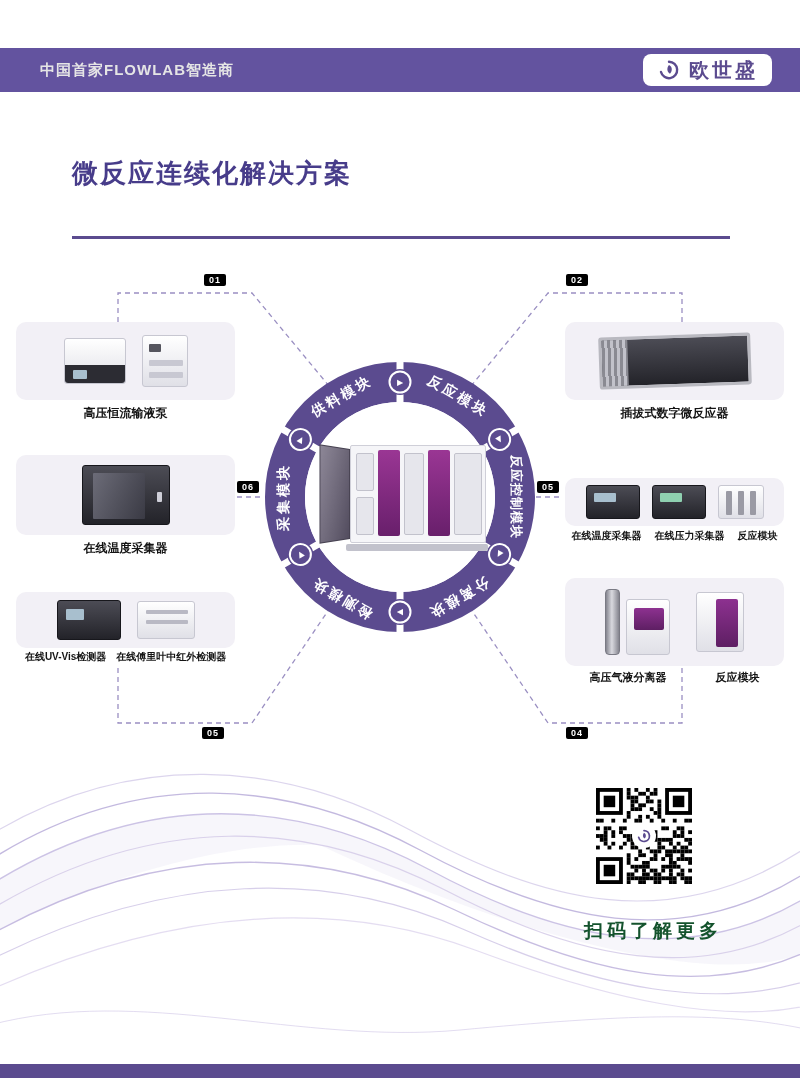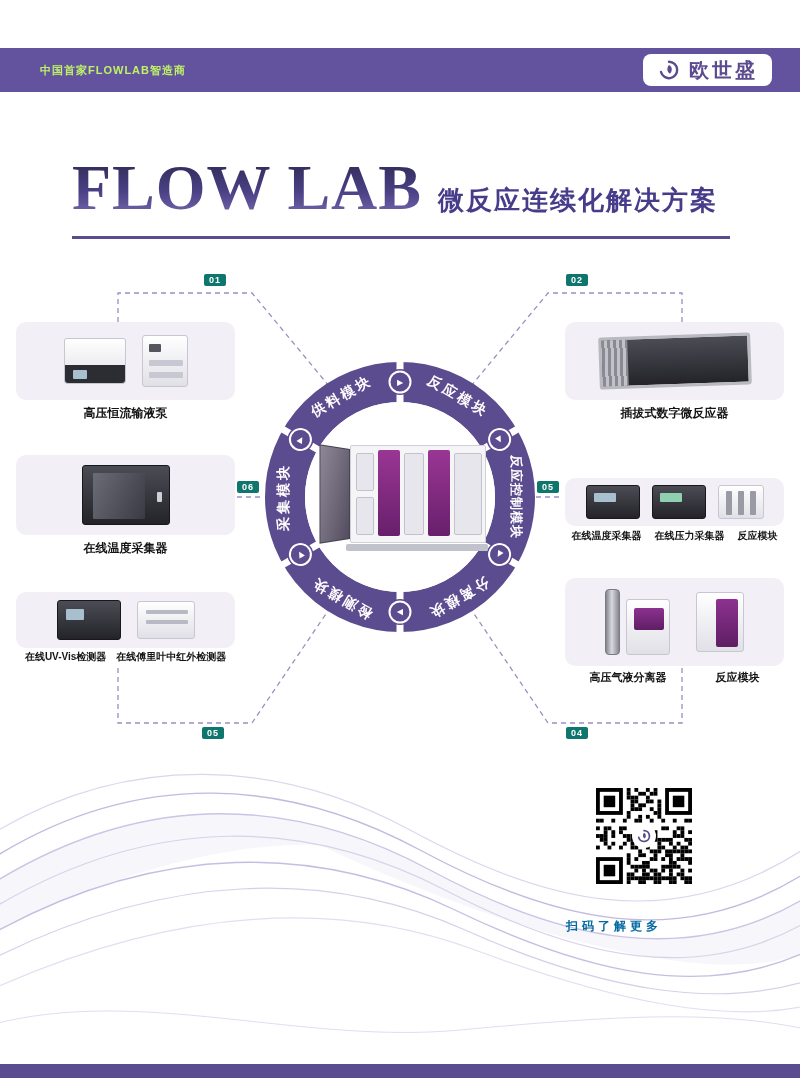--- a/index.html
+++ b/index.html
@@ -1,21 +1,21 @@
 <!DOCTYPE html>
 <html><head>
 <meta charset="utf-8">
 <style>
   *{margin:0;padding:0;box-sizing:border-box}
   html,body{width:800px;height:1086px}
   body{position:relative;background:#fff;font-family:"Liberation Sans",sans-serif;overflow:hidden}
 
   
   .header{position:absolute;left:0;top:48px;width:800px;height:44px;background:#63539f;display:flex;align-items:center;justify-content:space-between;padding:0 28px 0 40px;z-index:5}
-  .tagline{color:#bef264;font-size:11px;letter-spacing:1px;font-weight:bold}
+  .tagline{color:#e5e5e5;font-size:15px;letter-spacing:1px;font-weight:bold}
   .brand{background:#fff;border-radius:8px;height:32px;display:flex;align-items:center;gap:8px;padding:0 14px}
   .brand-name{color:#5b4b8f;font-size:20px;font-weight:bold;letter-spacing:3px}
 
   
   .title-row{position:absolute;left:72px;top:156px;display:flex;align-items:baseline;gap:16px;z-index:4}
   .title-en{font-family:"Liberation Serif",serif;font-size:64px;font-weight:bold;line-height:1;letter-spacing:1px;color:#4a3f8c}
   @supports ((-webkit-background-clip:text) or (background-clip:text)){
     .title-en{background:linear-gradient(180deg,#2c2850 0%,#4a4084 55%,#7b6cb4 100%);-webkit-background-clip:text;background-clip:text;color:transparent}
   }
   .title-zh{font-size:26px;font-weight:bold;color:#473c8a;letter-spacing:2px}
@@ -46,26 +46,26 @@
   .pbox{position:absolute;width:219px;background:#f2f0f6;border-radius:10px;display:flex;align-items:center;justify-content:center;gap:16px;z-index:3}
   .plabel{position:absolute;width:219px;text-align:center;font-size:12px;font-weight:bold;color:#141414;z-index:3}
   .plabel-row{position:absolute;width:219px;display:flex;justify-content:space-around;font-size:10px;font-weight:bold;color:#141414;z-index:3;white-space:nowrap}
   .inst{background:linear-gradient(180deg,#ffffff,#e0e0e7);border:1px solid #c7c7d1;border-radius:3px;position:relative}
   .dark{background:linear-gradient(180deg,#4c4c55,#232329);border:1px solid #17171c;border-radius:3px;position:relative}
   .screen{position:absolute;background:#a8bfce;border-radius:1px}
   .band{position:absolute;left:0;bottom:0;width:100%;border-radius:0 0 3px 3px;background:#2c2c33}
   .pp{position:absolute;background:linear-gradient(180deg,#8d3190,#5e1f63);border-radius:2px}
   .cyl{background:linear-gradient(90deg,#85858f,#d9d9df 45%,#85858f);border-radius:4px;border:1px solid #7a7a84}
 
-  .numchip{position:absolute;background:#0f766e;color:#fff;font-size:9px;font-weight:bold;padding:1px 5px;border-radius:2px;letter-spacing:1px;z-index:3}
+  .numchip{position:absolute;background:#000000;color:#fff;font-size:9px;font-weight:bold;padding:1px 5px;border-radius:2px;letter-spacing:1px;z-index:3}
 
   
   .qr-wrap{position:absolute;left:596px;top:788px;width:96px;height:96px;z-index:4;background:#fff}
   .qr-logo{position:absolute;left:50%;top:50%;transform:translate(-50%,-50%);width:24px;height:24px;border-radius:50%;background:#fff;display:flex;align-items:center;justify-content:center}
-  .qr-caption{position:absolute;left:566px;top:918px;width:156px;text-align:left;font-size:12px;font-weight:bold;color:#0369a1;letter-spacing:4px;z-index:4}
+  .qr-caption{position:absolute;left:566px;top:918px;width:156px;text-align:right;font-size:19px;font-weight:bold;color:#14532d;letter-spacing:4px;z-index:4}
 
   .bottom-bar{position:absolute;left:0;top:1064px;width:800px;height:14px;background:#5b4b8f;z-index:5}
 </style>
 </head>
 <body>
 
 <svg class="waves" viewBox="0 0 800 320" aria-hidden="true">
   <path d="M-10,140 C150,40 300,55 430,125 S690,225 810,150 L810,205 C705,255 455,165 320,100 C160,95 -10,190 -10,190 Z" fill="#cec4e6" opacity="0.16" stroke="none"></path>
   <path d="M-10,90 C130,5 280,15 410,85 S670,195 810,100" stroke="#d3cae8" stroke-width="1.2" fill="none" opacity="0.8"></path>
   <path d="M-10,115 C140,20 290,35 420,105 S680,210 810,125" stroke="#bdb1dc" stroke-width="1.4" fill="none" opacity="0.9"></path>
@@ -91,21 +91,20 @@
   <div class="brand">
     <svg width="24" height="24" viewBox="0 0 24 24">
       <path d="M4,14 A8.2,8.2 0 1 0 12,3.8" fill="none" stroke="#5b4b8f" stroke-width="2.4" stroke-linecap="round"></path>
       <path d="M12,7 C15.2,8.4 15.8,12.8 13,15.8 C9.8,14.2 9.6,9.6 12,7 Z" fill="#5b4b8f"></path>
     </svg>
     <span class="brand-name">欧世盛</span>
   </div>
 </div>
 
 <div class="title-row">
-  <span class="title-en">FLOW LAB</span>
   <span class="title-zh">微反应连续化解决方案</span>
 </div>
 <div class="title-rule"></div>
 
 <div class="ring-wrap">
   <div class="ring"></div>
 
   <div class="ring-gap" style="transform:translate(-50%,-50%) rotate(0deg) translateY(-115px)"></div>
   <div class="ring-gap" style="transform:translate(-50%,-50%) rotate(60deg) translateY(-115px)"></div>
   <div class="ring-gap" style="transform:translate(-50%,-50%) rotate(120deg) translateY(-115px)"></div>

